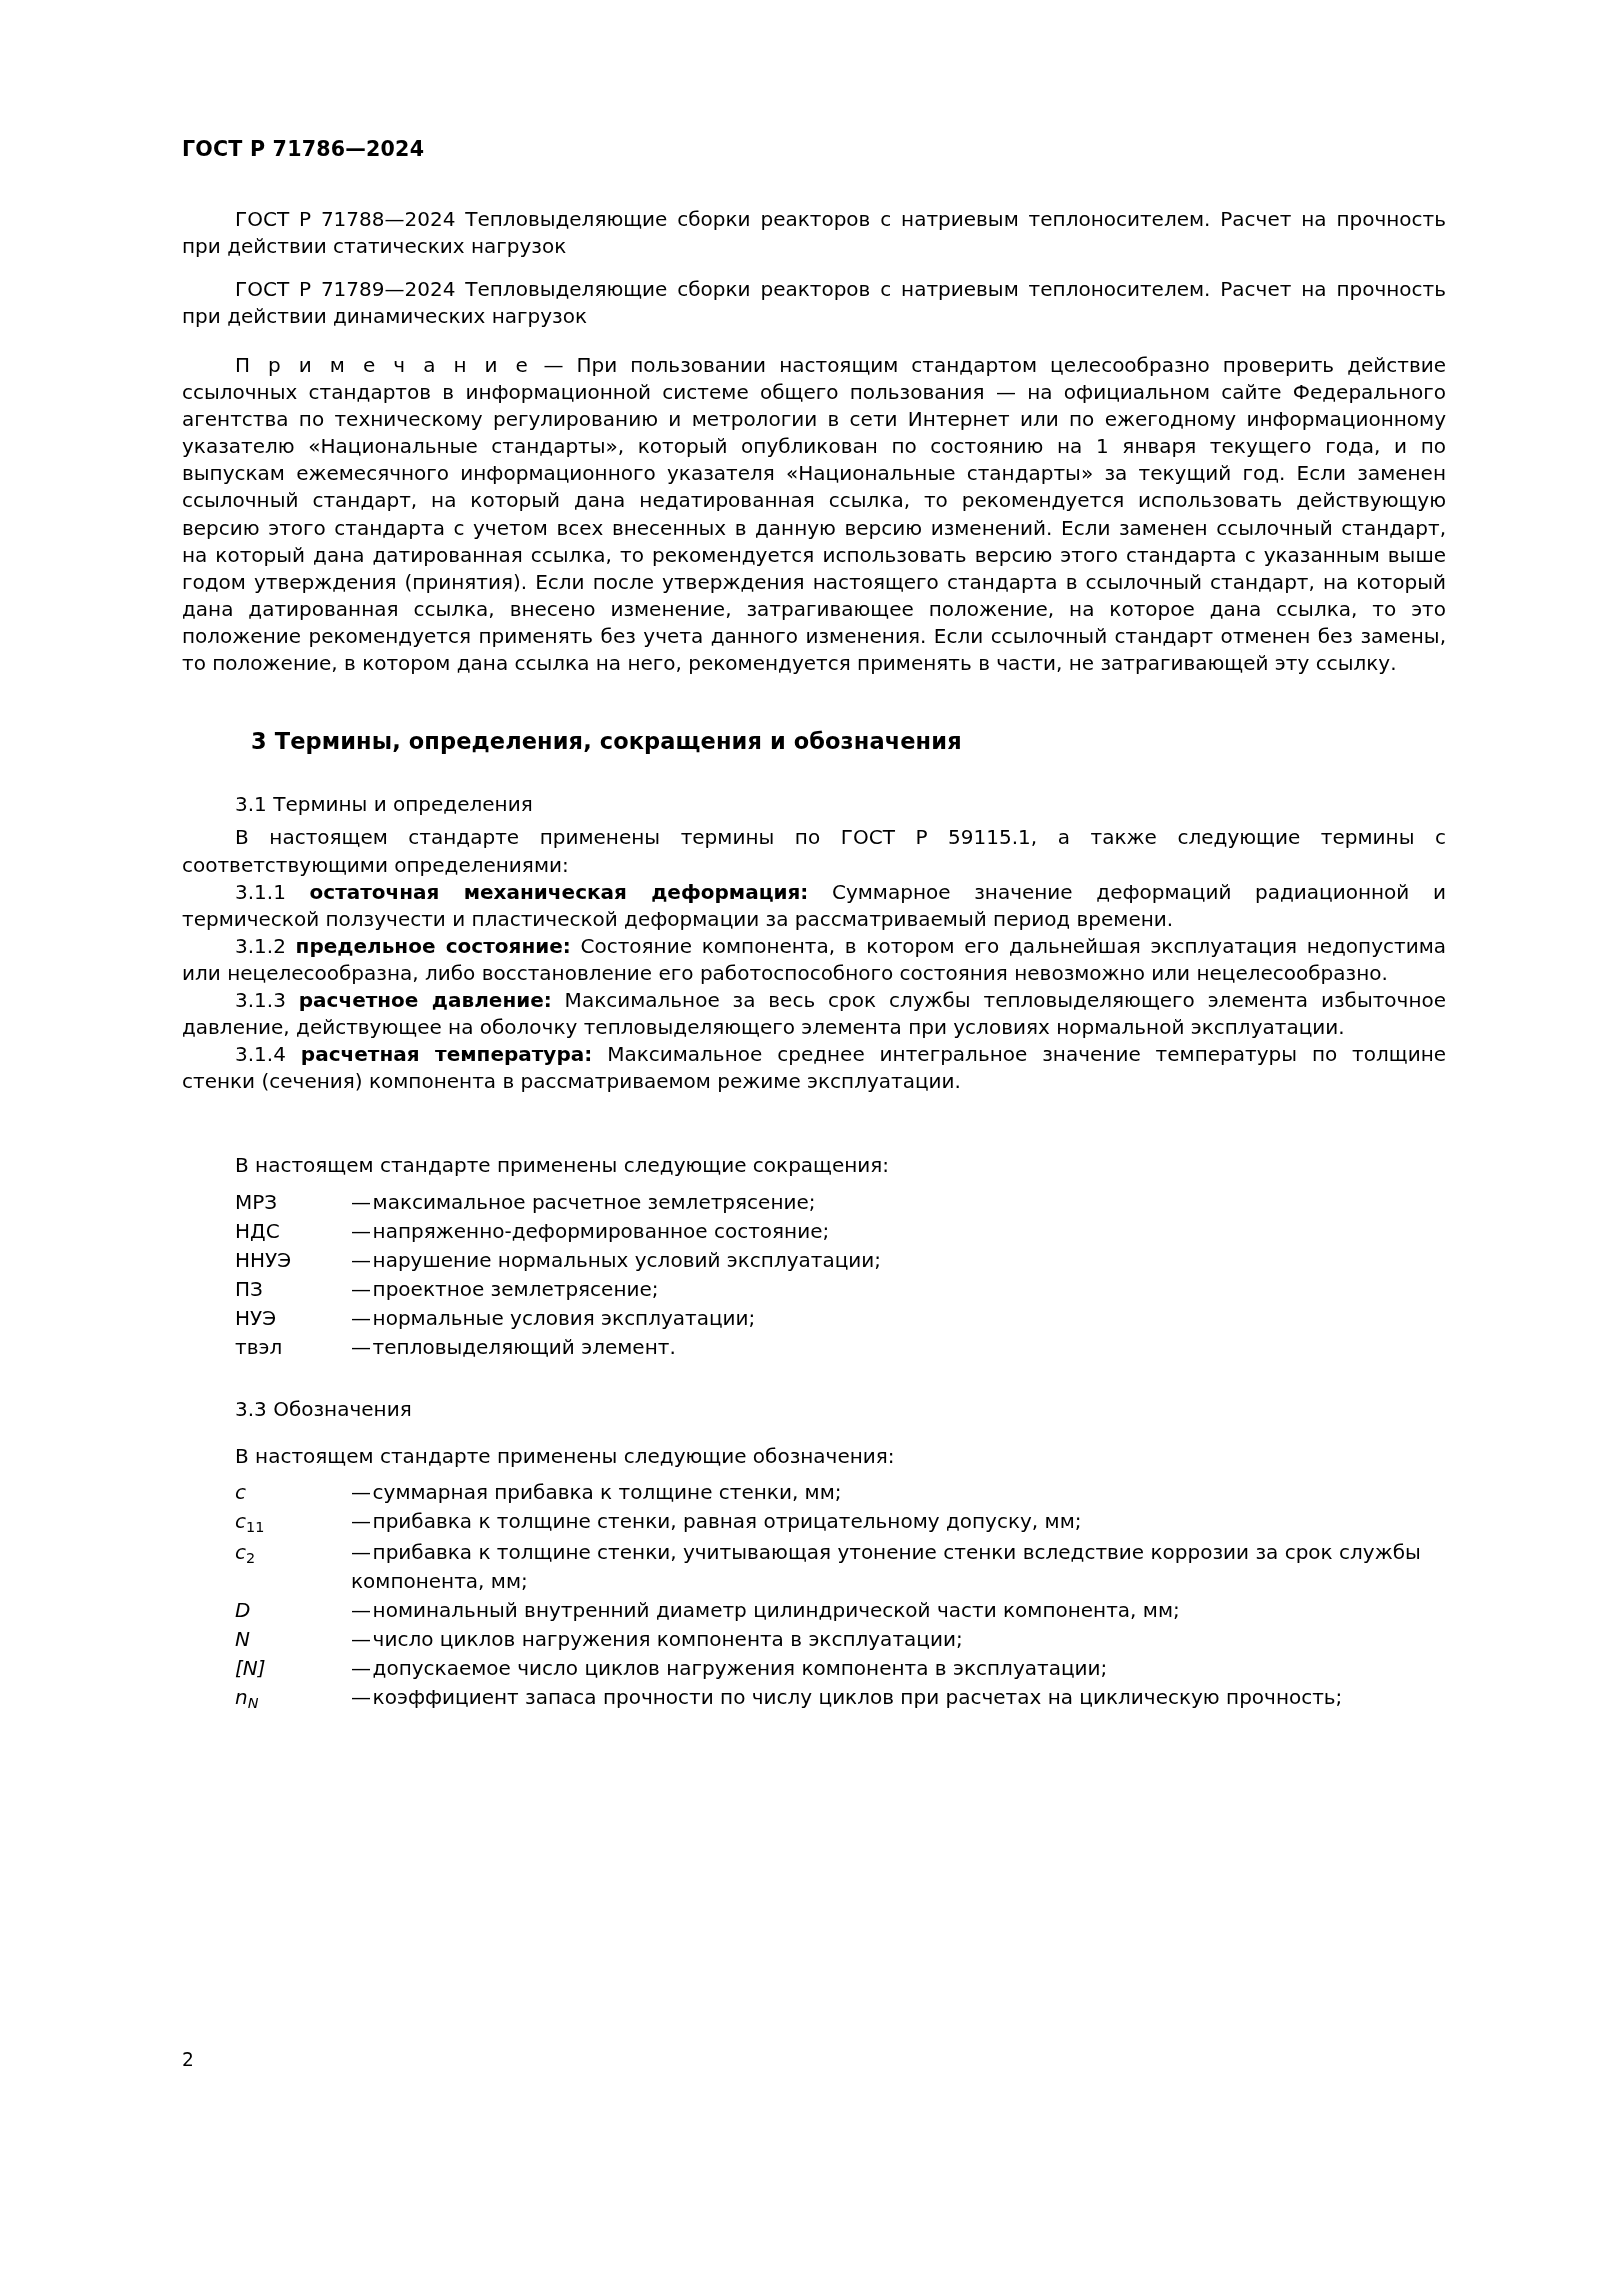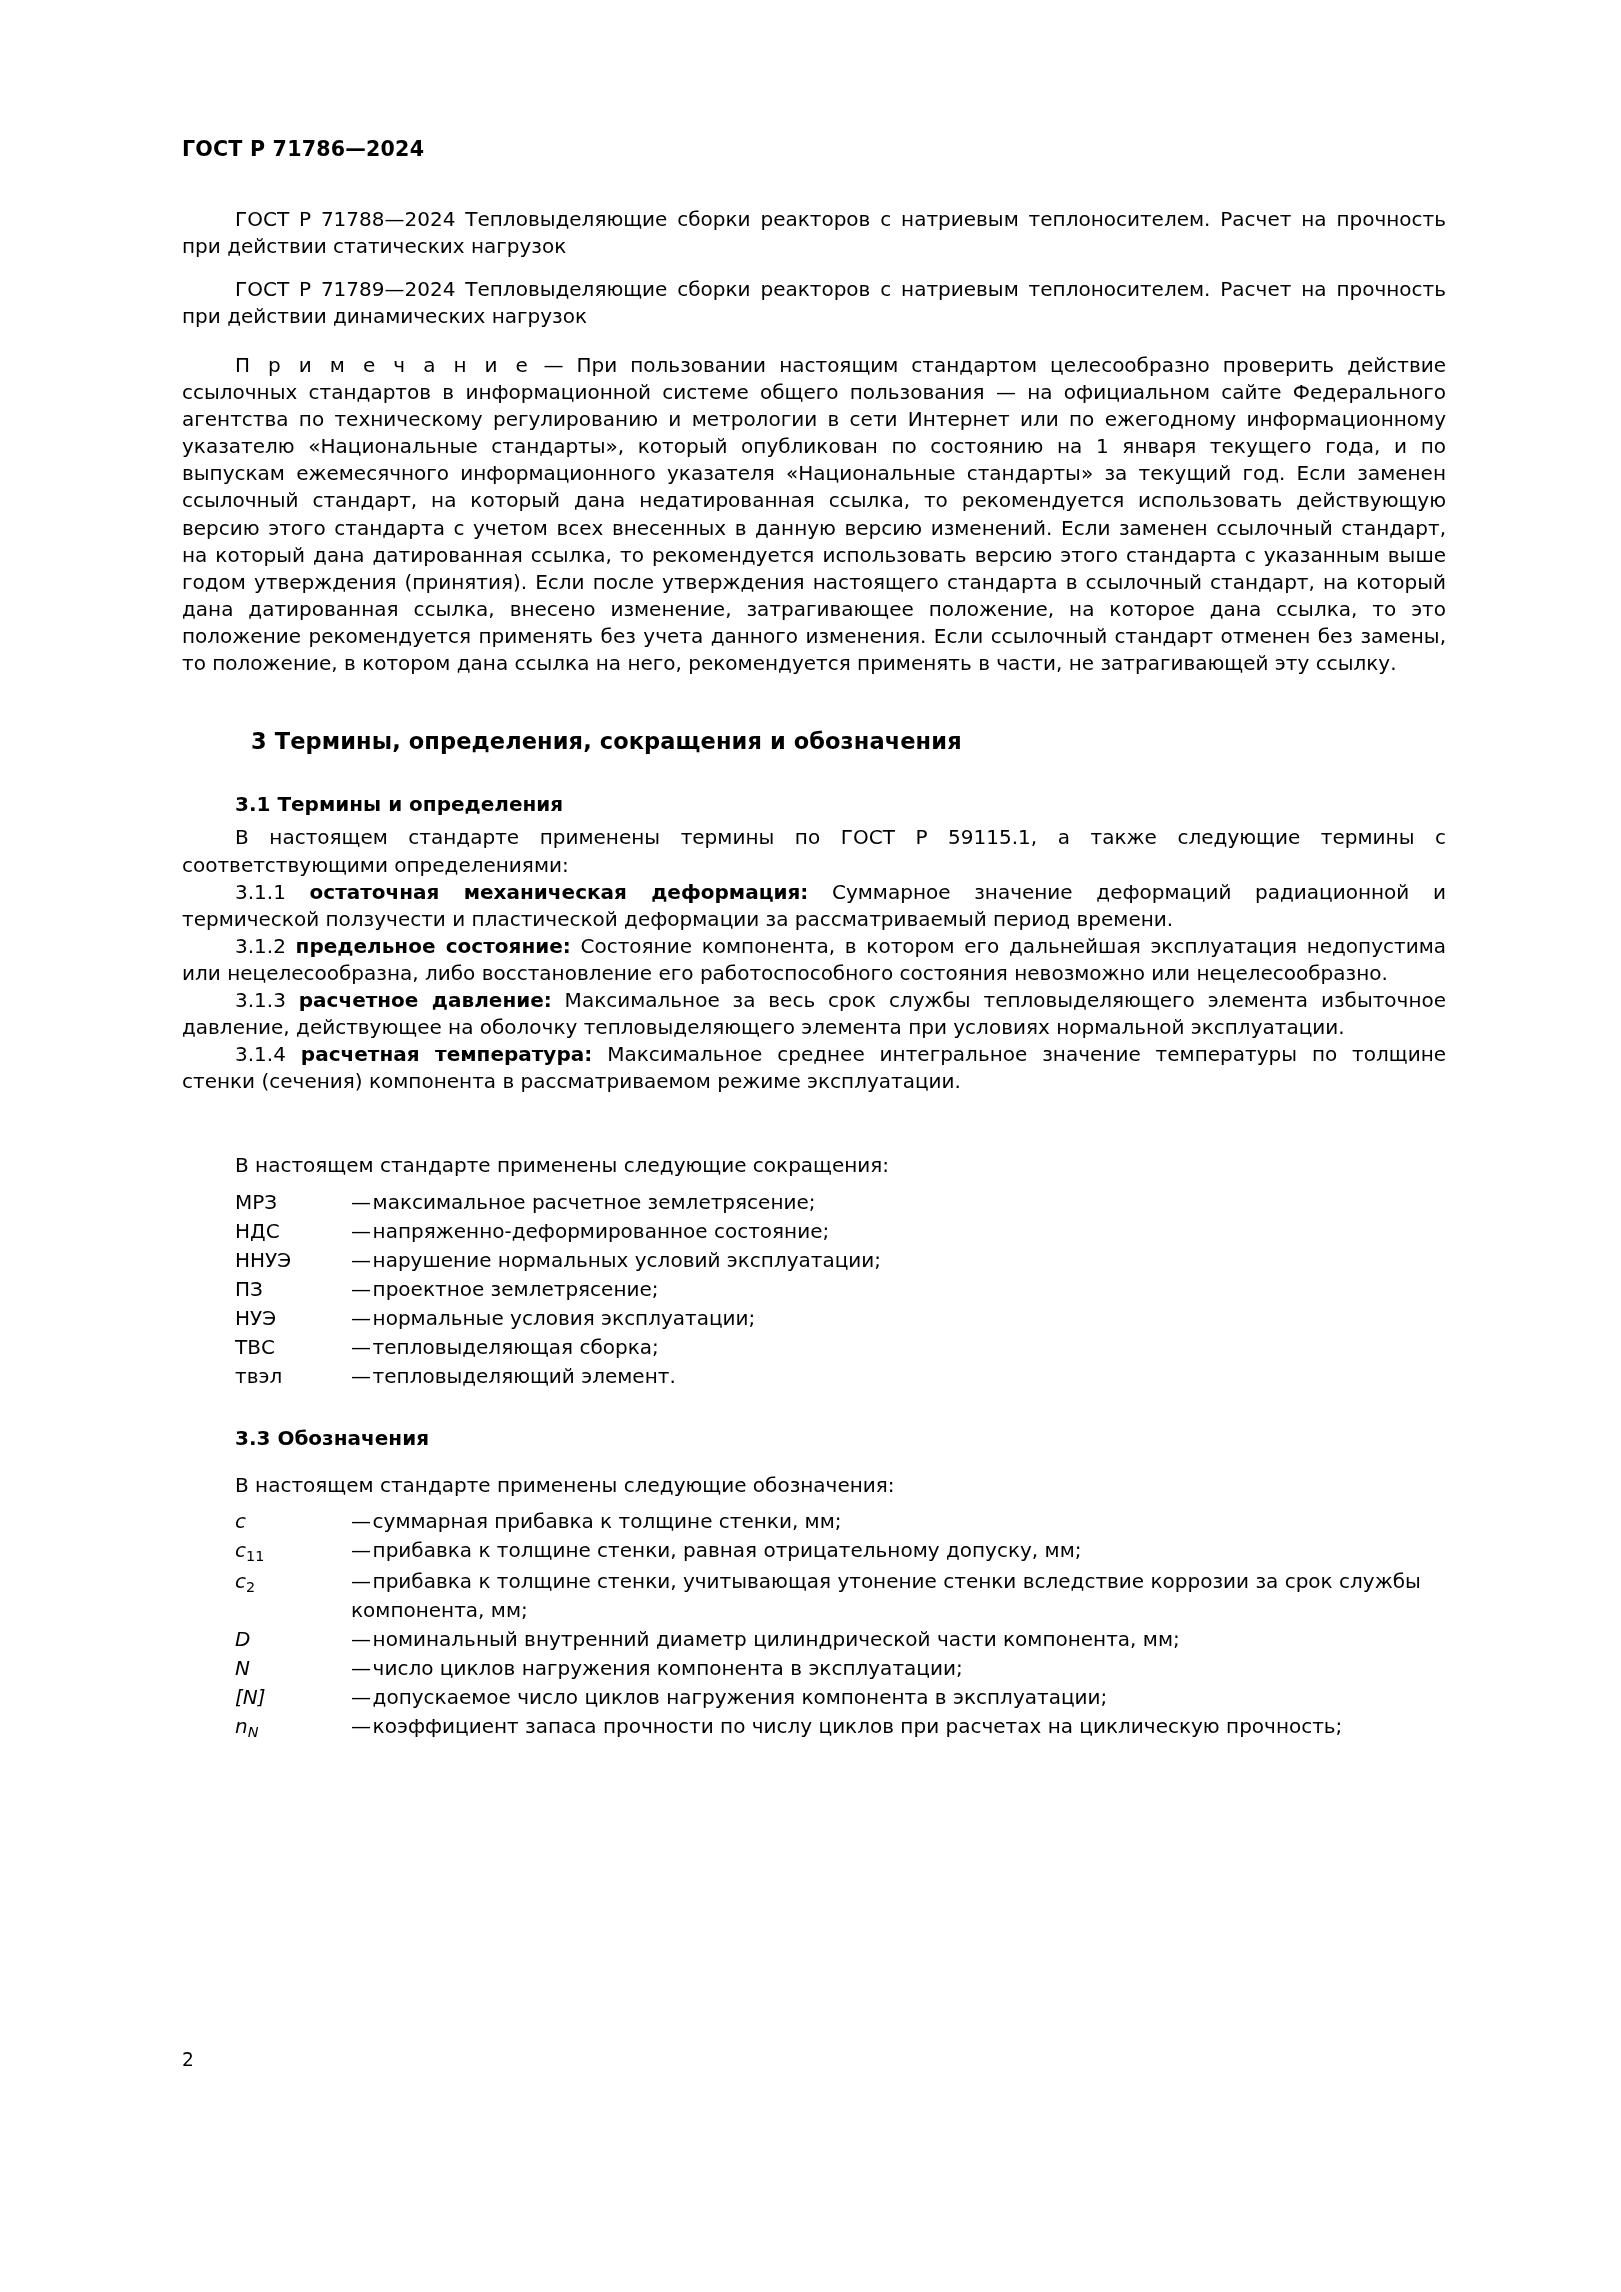--- a/index.html
+++ b/index.html
@@ -54,21 +54,21 @@
   }
   h2.sec {
     font-size: 22.5px;
     font-weight: bold;
     margin: 16px;
     padding-left: 53px;
     letter-spacing: 0.1px;
   }
   h3.sub {
     font-size: 20px;
-    font-weight: bold;
+    font-weight: normal;
     margin: 0;
     padding-left: 53px;
   }
   .term-name {
     font-weight: bold;
   }
   .abbr-table, .sym-table {
     border-collapse: collapse;
     margin-left: 53px;
     font-size: 20px;
@@ -174,24 +174,20 @@
         </tr>
         <tr>
           <td class="key">ПЗ</td>
           <td class="val"><span class="dash">—</span><span>проектное землетрясение;</span></td>
         </tr>
         <tr>
           <td class="key">НУЭ</td>
           <td class="val"><span class="dash">—</span><span>нормальные условия эксплуатации;</span></td>
         </tr>
         <tr>
-          <td class="key">ТВС</td>
-          <td class="val"><span class="dash">—</span><span>тепловыделяющая сборка;</span></td>
-        </tr>
-        <tr>
           <td class="key">твэл</td>
           <td class="val"><span class="dash">—</span><span>тепловыделяющий элемент.</span></td>
         </tr>
       </tbody>
     </table>
 
     <div class="gap-large"></div>
 
     <h3 class="sub">3.3 Обозначения</h3>
 

